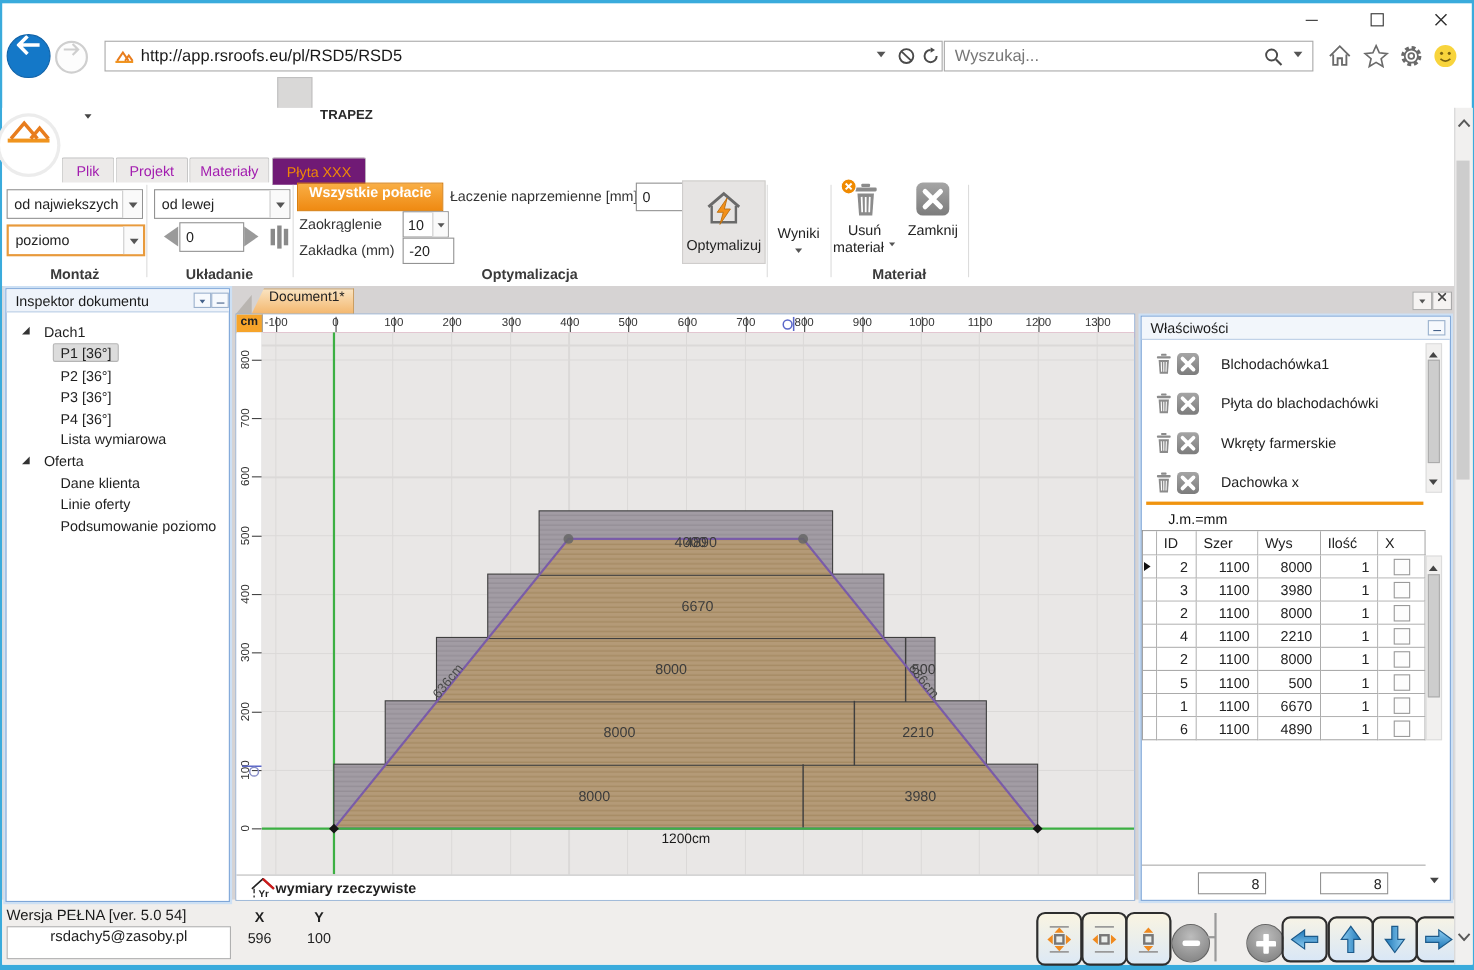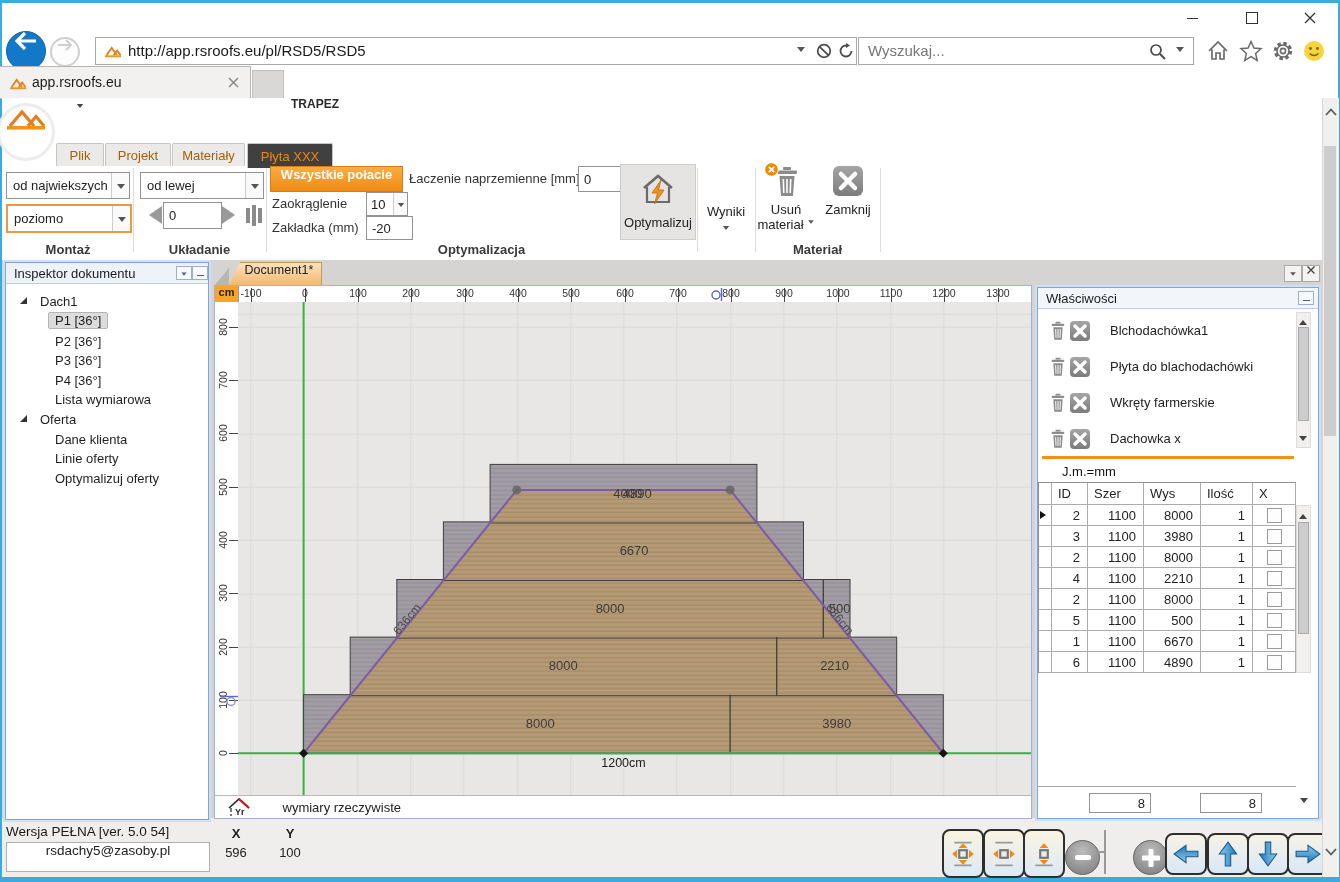--- a/index.html
+++ b/index.html
@@ -9,22 +9,22 @@
   .f{display:flex;align-items:center}
   .fc{display:flex;align-items:flex-start;justify-content:center}
   
   .wborder{background:#3aabdc}
   .winbtn{width:44px;height:30px;display:flex;align-items:center;justify-content:center}
   
   .urlbox{border:1px solid #a9a9a9;background:#fff}
   .ph{color:#767676}
   
   .rtab{position:absolute;top:143px;height:22px;background:#eceae9;border:1px solid #c6c6c6;border-bottom:none;
-        border-radius:2px 2px 0 0;display:flex;align-items:center;justify-content:center;font-size:13px;color:#a16207}
-  .rtab.active{background:#404040;color:#ef8807;height:24px}
+        border-radius:2px 2px 0 0;display:flex;align-items:center;justify-content:center;font-size:13px;color:#a21caf}
+  .rtab.active{background:#701a75;color:#ef8807;height:24px}
   .combo{position:absolute;border:1px solid #939393;background:#fff;display:flex;align-items:stretch}
   .combo .txt{flex:1;display:flex;align-items:center;padding-left:6px;white-space:nowrap;overflow:hidden}
   .combo .dd{width:17px;border-left:1px solid #cccccc;display:flex;align-items:center;justify-content:center;background:#fafafa}
   .car{width:0;height:0;border:4px solid transparent;border-top:5px solid #555;margin-top:5px}
   .numbox{position:absolute;border:1px solid #939393;background:#fff;display:flex;align-items:center;padding-left:5px}
   .vsep{position:absolute;top:168px;height:84px;width:1px;background:#dcdcdc}
   .glabel{position:absolute;top:242px;height:16px;font-weight:bold;color:#3a3a3a;text-align:center;font-size:13px}
   .tri-l{width:0;height:0;border:9px solid transparent;border-right:13px solid #9a9a9a}
   .tri-r{width:0;height:0;border:9px solid transparent;border-left:13px solid #9a9a9a}
   
@@ -151,31 +151,20 @@
     <circle cx="12" cy="12" r="6" fill="none" stroke="#6a6a6a" stroke-width="1.6"></circle>
     <circle cx="12" cy="12" r="2.6" fill="none" stroke="#6a6a6a" stroke-width="1.6"></circle>
   </svg>
   <svg class="abs" style="left:1302px;top:39px" width="24" height="24" viewBox="0 0 24 24">
     <circle cx="12" cy="12" r="10" fill="#f8d43c"></circle>
     <circle cx="8.5" cy="9.5" r="1.4" fill="#7a6210"></circle>
       <circle cx="15.5" cy="9.5" r="1.4" fill="#7a6210"></circle>
     <path d="M7.5 14.5 Q12 18.5 16.5 14.5" fill="none" stroke="#7a6210" stroke-width="1.6"></path>
   </svg>
 
-  <div class="abs" style="left:0;top:66px;width:250px;height:31px;background:#f2f1f0;border:1px solid #b5b5b5;border-left:none">
-    <svg class="abs" style="left:9px;top:9px" width="18" height="14" viewBox="0 0 16 13">
-      <rect x="0.5" y="10.5" width="15" height="1.8" fill="#f0941e"></rect>
-      <path d="M2 10.5 L6.8 3.5 L11.6 10.5" fill="none" stroke="#e87d1e" stroke-width="1.7"></path>
-      <path d="M8.6 10.5 L11.8 6 L15 10.5" fill="none" stroke="#e87d1e" stroke-width="1.7"></path>
-    </svg>
-    <div class="abs" style="left:32px;top:0;height:31px;line-height:31px;font-size:14px;color:#1a1a1a">app.rsroofs.eu</div>
-    <svg class="abs" style="left:228px;top:10px" width="11" height="11">
-      <path d="M1 1 L10 10 M10 1 L1 10" stroke="#8a8a8a" stroke-width="1.5"></path>
-    </svg>
-  </div>
   <div class="abs" style="left:252px;top:70px;width:30px;height:27px;background:#d9d8d7;border:1px solid #c0c0c0"></div>
 
   <div class="abs" style="left:2px;top:98px;width:1336px;height:162px;background:#fff;border-bottom:1px solid #d0cecd"></div>
   <div class="abs fc" style="left:70px;top:98px;width:20px;height:16px">
     <span class="car" style="border-top-color:#444;transform:scale(.8)"></span>
   </div>
   <div class="abs" style="left:240px;top:97px;width:150px;text-align:center;font-weight:bold;font-size:12px;color:#2a2a2a">TRAPEZ</div>
 
   <div class="abs fc" style="left:0px;top:106px;width:52px;height:52px;border-radius:50%;background:#fff;box-shadow:0 0 0 3px #ececec">
     <svg width="40" height="26" viewBox="0 0 40 26">
@@ -336,21 +325,21 @@
     <div class="titem" style="left:34px;top:147px">
         <span>Oferta</span>
       </div>
     <div class="titem" style="left:49px;top:167px">
         <span>Dane klienta</span>
       </div>
     <div class="titem" style="left:49px;top:186px">
         <span>Linie oferty</span>
       </div>
     <div class="titem" style="left:49px;top:206px">
-        <span>Optymalizuj oferty</span>
+        <span>Podsumowanie poziomo</span>
       </div>
   </div>
 
   <div class="abs" style="left:214px;top:268px;width:15px;height:18px;background:#b9b5b1;clip-path:polygon(100% 0,100% 100%,0 100%)"></div>
   <div class="abs fc" style="left:228px;top:262px;width:92px;height:24px;background:linear-gradient(#fae3c0,#f3b468);border:1px solid #c89858;border-bottom:none;
               clip-path:polygon(12px 0,100% 0,100% 100%,0 100%);font-size:12.5px;color:#222">
     <span style="padding-left:8px">Document1*</span>
   </div>
   <div class="abs fc" style="left:1284px;top:265px;width:16px;height:15px;background:#f5f3f2;border:1px solid #a9a9a9">
       <span class="car" style="transform:scale(.7)"></span>
@@ -490,21 +479,21 @@
       </svg>
     </div>
 
     <div class="abs f" style="left:0;top:509px;width:816px;height:22px;background:#fff;border-top:1px solid #b9b9b9">
       <svg style="margin-left:12px" width="24" height="19" viewBox="0 0 24 19">
         <path d="M2 10 L12 1 L22 10" fill="none" stroke="#222" stroke-width="1.6"></path>
         <path d="M12 1 L22 10" stroke="#cc1a1a" stroke-width="2.2"></path>
         <path d="M4 10 V14 M4 16 V18" stroke="#222" stroke-width="1.2"></path>
       </svg>
       <span style="font-size:9px;font-weight:bold;margin-left:-16px;margin-top:10px">Yr</span>
-      <span style="font-weight:normal;margin-left:38px">wymiary rzeczywiste</span>
+      <span style="font-weight:bold;margin-left:6px">wymiary rzeczywiste</span>
     </div>
   </div>
 
   <div class="bluepanel" style="left:1038px;top:288px;width:280px;height:530px">
     <div class="phead" style="background:#f2f6fb">
       <span>Właściwości</span>
       <span class="pbtn" style="left:260px;top:3px">
           <span style="width:7px;height:1px;background:#44618a;display:block;margin-top:5px"></span>
         </span>
     </div>

